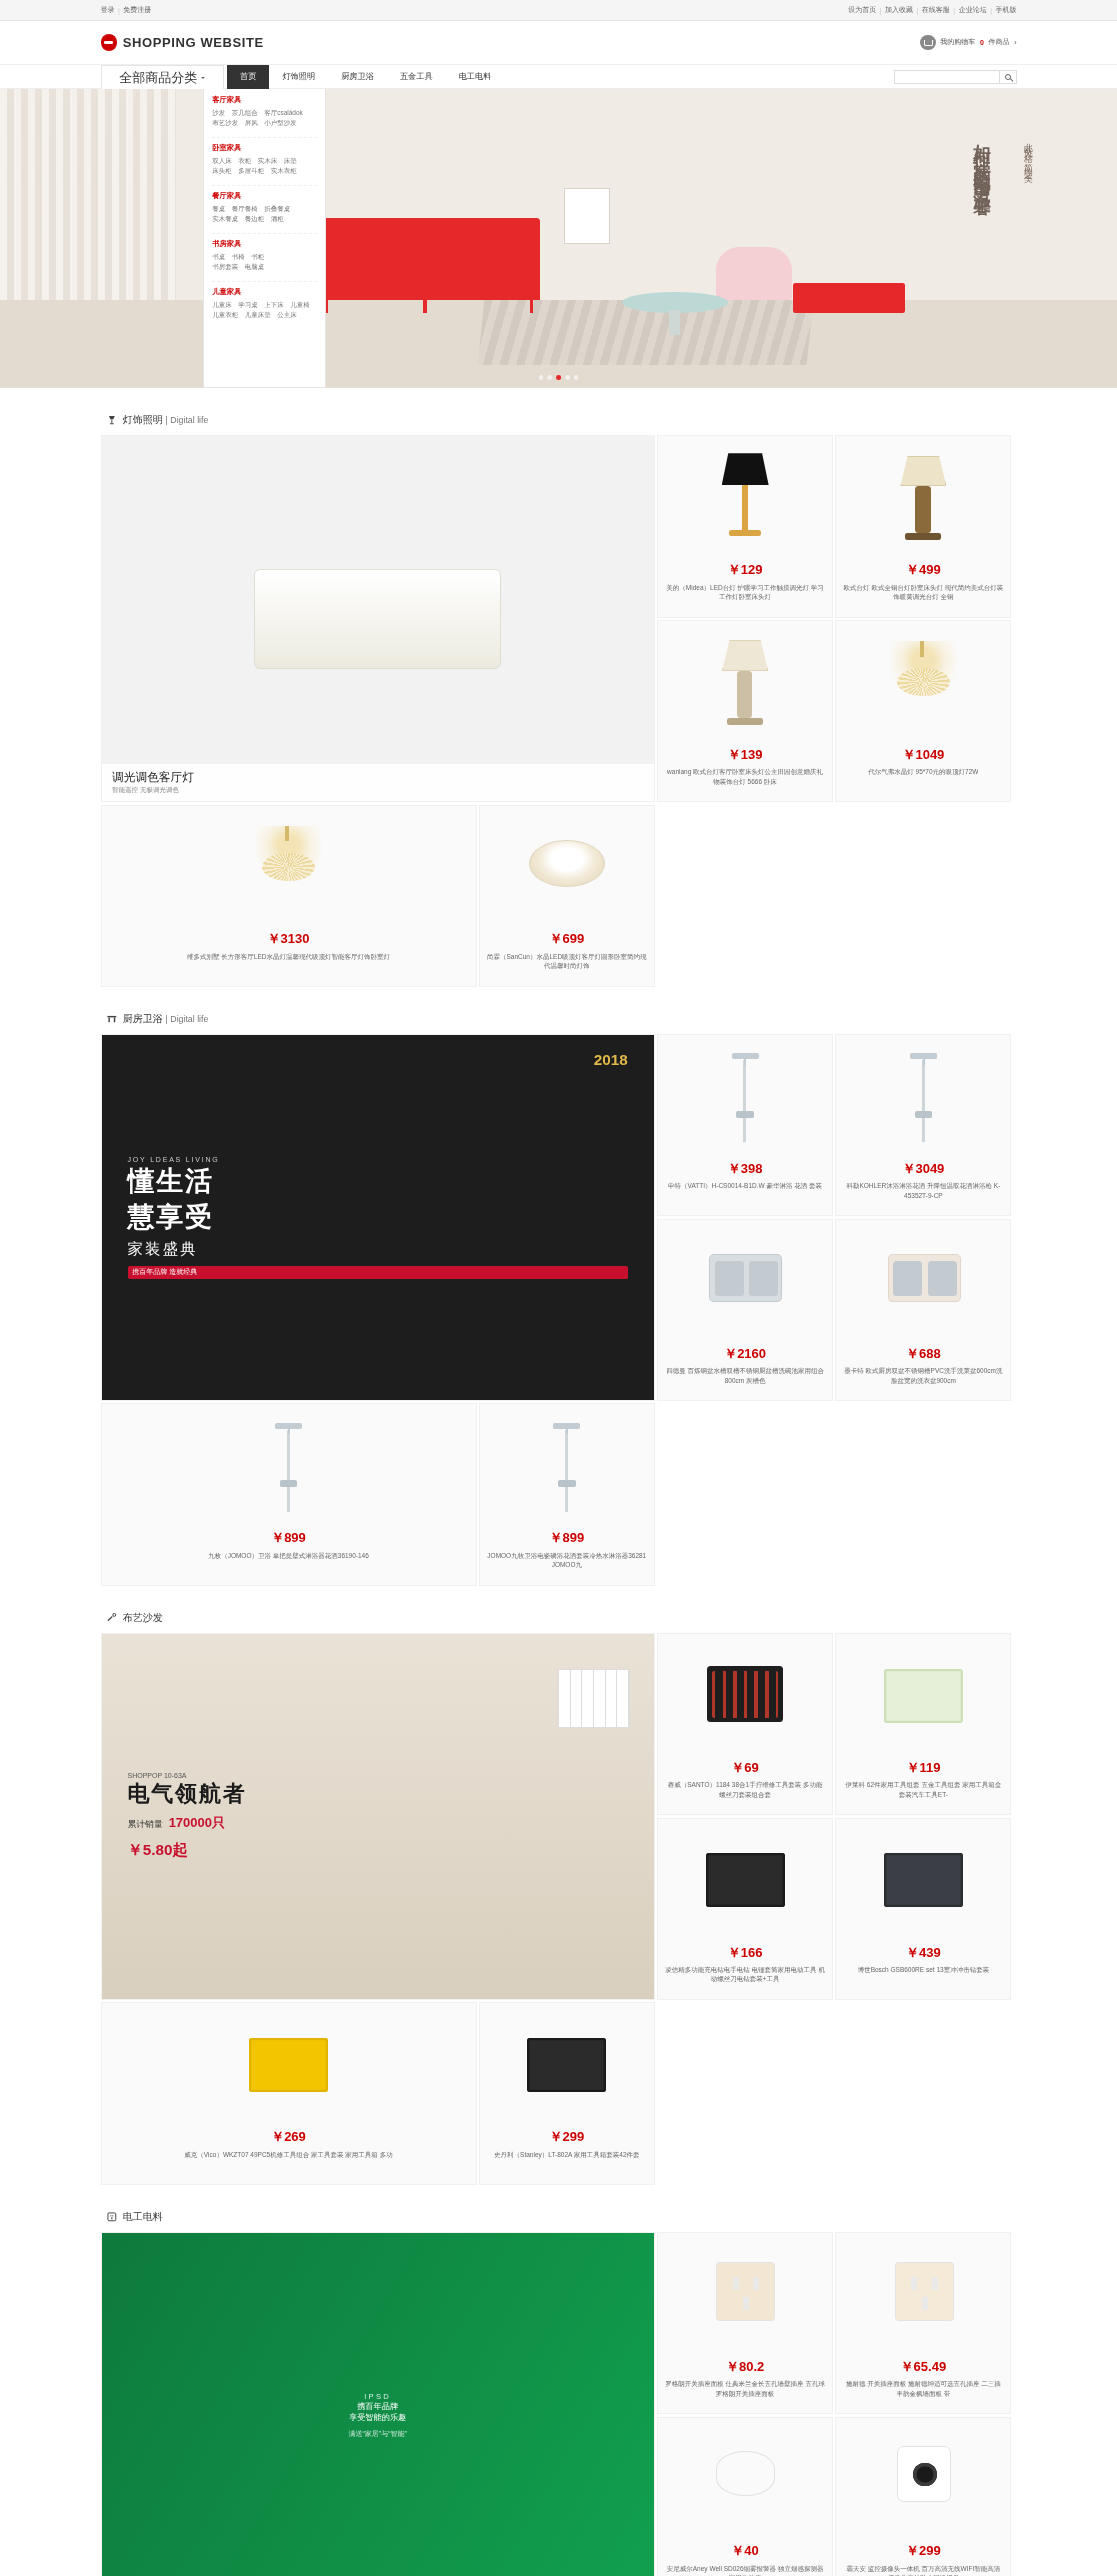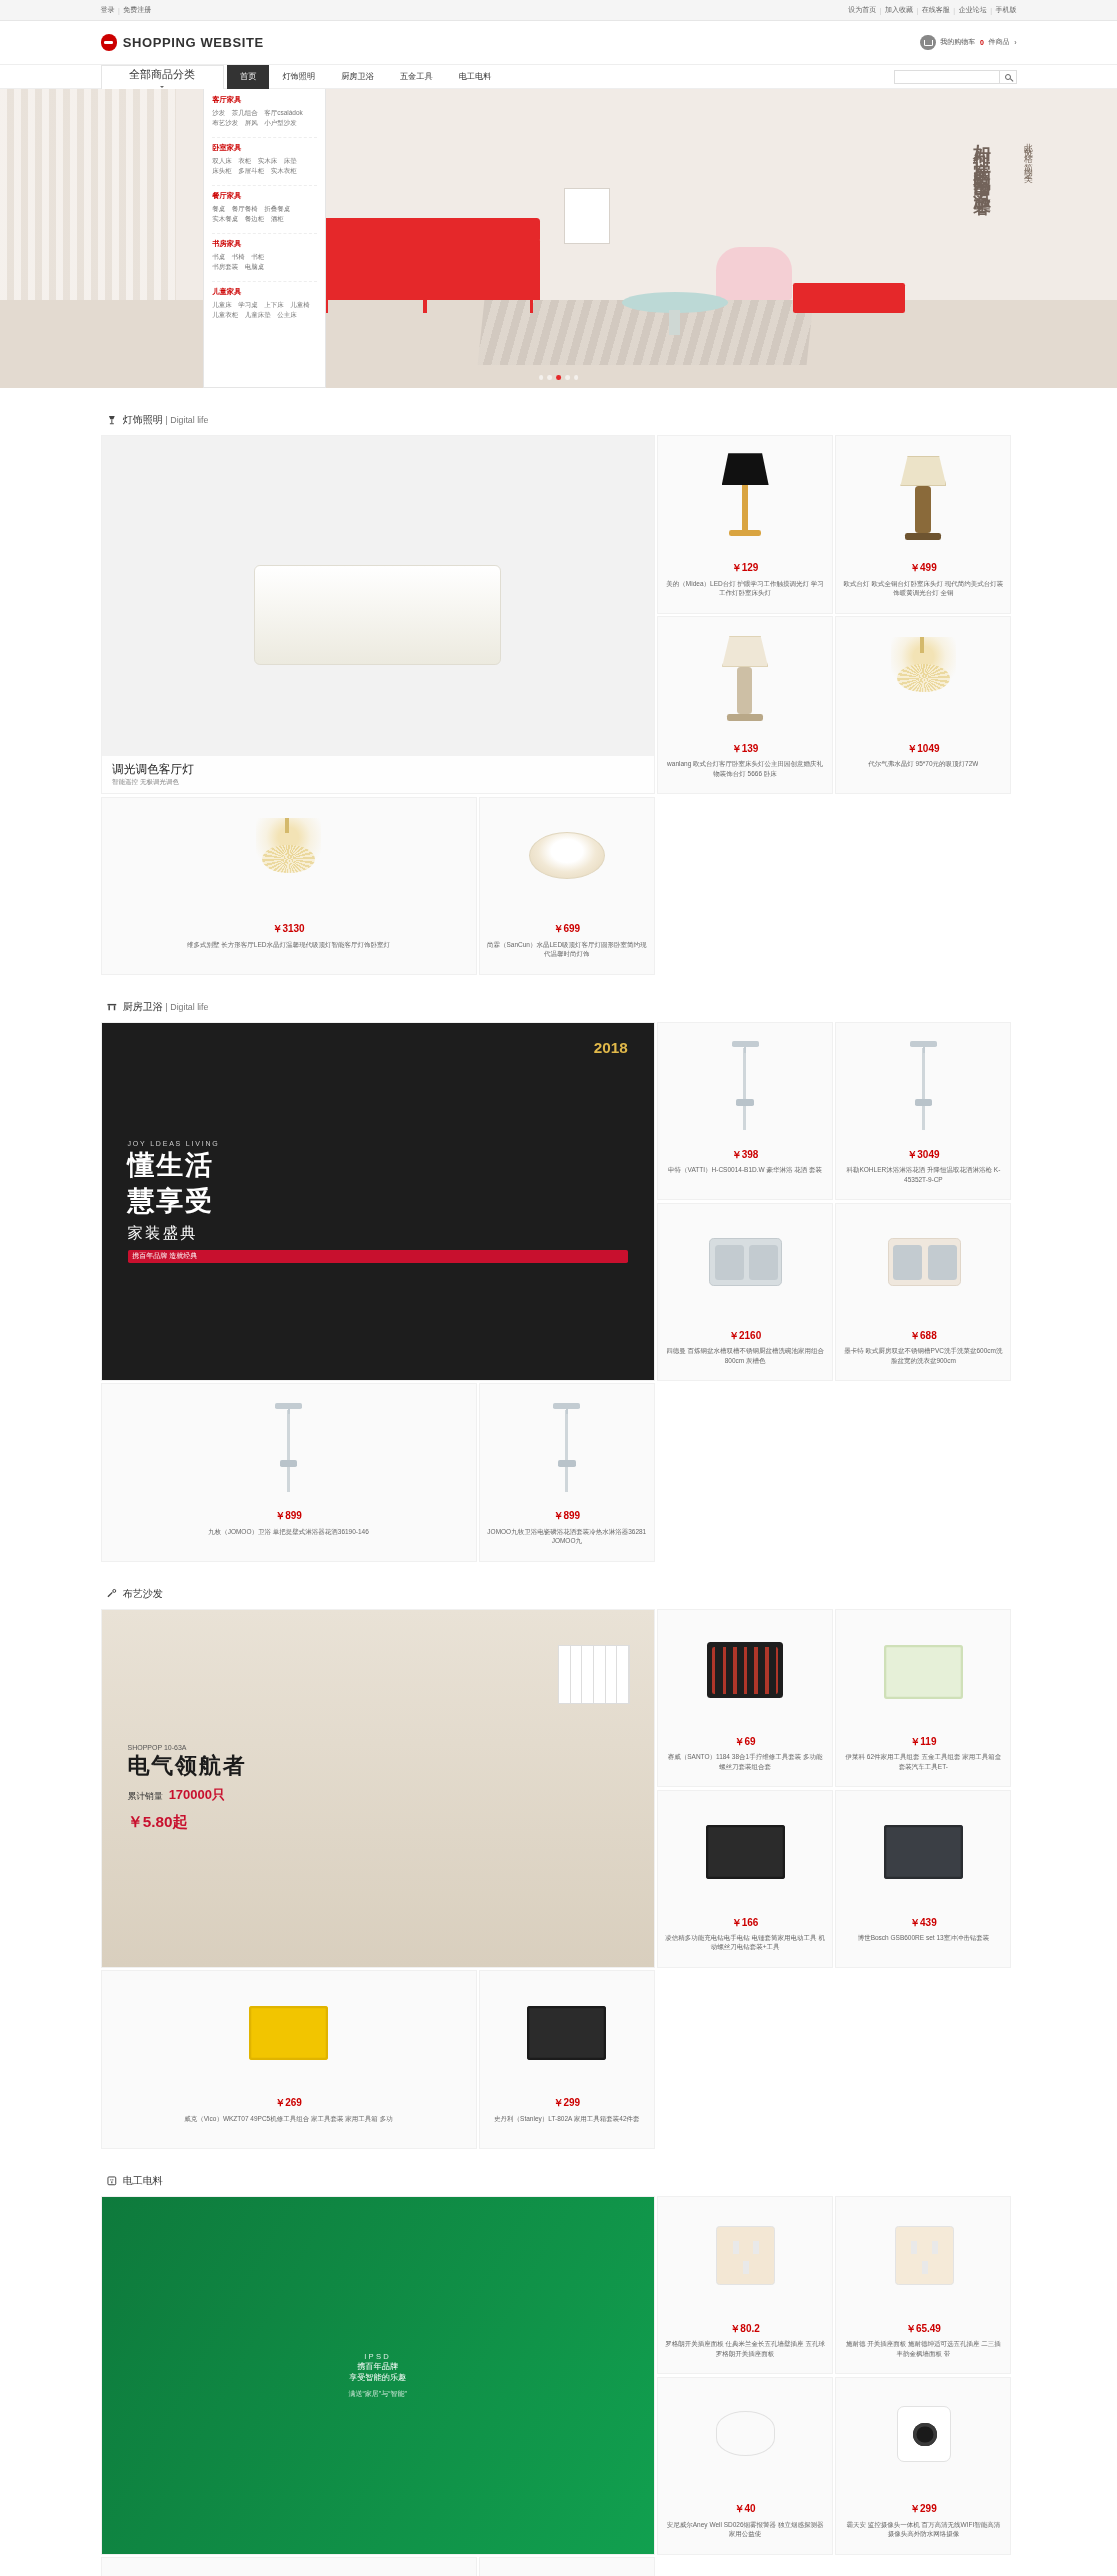--- a/index.html
+++ b/index.html
@@ -33,21 +33,21 @@
   .cart-area { display:flex; align-items:center; gap:4.7px; font-size:7px; color:#555; }
   .cart-badge { width:15.3px; height:15.3px; border-radius:50%; background:#888; display:inline-block; position:relative;}
   .cart-badge:after{content:"";position:absolute;left:4.1px;top:5.3px;width:7px;height:4.7px;border:1.2px solid #fff;border-top:none;border-radius:0 0 1.8px 1.8px;}
   .cart-count { color:#c00; font-weight:bold; }
 
   
   .nav { border-top:0.6px solid #eee; border-bottom:0.6px solid #eee; height:25px; background:#fff; }
   .nav .inner { width:916px; margin:0 auto; height:24px; display:flex; align-items:center; }
   .cat-btn {
     width:123px; height:24px; background:#fff; border:0.6px solid #e5e5e5; border-bottom:none;
-    display:flex; align-items:center; justify-content:center; gap:3.5px; font-size:11px; color:#333;flex-direction:column;
+    display:flex; align-items:center; justify-content:center; gap:3.5px; font-size:13px; color:#333;
   }
   .caret-down { width:0;height:0;border-left:2.3px solid transparent;border-right:2.3px solid transparent;border-top:2.9px solid #666; }
   .nav-items { display:flex; align-items:center; height:24px; margin-left:3.5px; }
   .nav-item { padding:0 13px; height:24px; line-height:24px; font-size:8.2px; color:#333; cursor:pointer; }
   .nav-item.active { background:#333; color:#fff; }
   .search-wrap { margin-left:auto; display:flex; align-items:center; }
   .search-box { width:106px; height:14px; border:0.6px solid #ddd; background:#fff; }
   .search-box input { width:100%; height:100%; border:none; outline:none; font-size:7px; padding:0 3.5px; color:#333; }
   .search-btn { width:16.4px;height:14px; display:flex;align-items:center;justify-content:center; background:#fff; border:0.6px solid #ddd; border-left:none;}
   .mag { width:6.5px;height:6.5px;border:1.2px solid #666;border-radius:50%;position:relative;display:inline-block;}
@@ -93,21 +93,21 @@
   .sec-head { display:flex; align-items:center; gap:4.7px; padding-left:5.9px; margin-bottom:8.2px; }
   .sec-ico { width:11.7px; height:11.7px; display:inline-block; }
   .sec-title { font-size:10px; color:#333; }
   .sec-title .en { color:#777; font-size:8.8px; }
 
   .grid { display:grid; grid-template-columns: 376px 176px 176px 176px; grid-auto-rows:auto; gap:2.3px; }
   .cell { background:#fafafa; border:0.6px solid #f0f0f0; position:relative; }
   .banner { grid-column: span 2; grid-row: span 2; background:#ececec; position:relative; overflow:hidden;}
   .prod { background:#fafafa; display:flex; flex-direction:column; align-items:center; padding:8.2px 7px 7px; }
   .prod .thumb { width:100%; height:112px; display:flex; align-items:center; justify-content:center; }
-  .prod .price { color:#c00; font-size:10px; margin:4.7px 0 3.5px; font-weight:bold; }
+  .prod .price { color:#c00; font-size:13px; margin:4.7px 0 3.5px; font-weight:bold; }
   .prod .desc { font-size:6.5px; color:#666; line-height:9.4px; text-align:center; height:27px; overflow:hidden;}
 
   
   .art { position:relative; width:88px; height:106px; }
   .lamp-shade{position:absolute;left:20.6px;top:5.9px;width:47px;height:32px;background:#111;clip-path:polygon(14% 0,86% 0,100% 100%,0 100%);}
   .lamp-stand{position:absolute;left:41px;top:38px;width:5.9px;height:47px;background:#d9a441;}
   .lamp-base{position:absolute;left:28px;top:83px;width:32px;height:5.9px;background:#d9a441;border-radius:2.3px;}
   .lamp2-shade{position:absolute;left:21px;top:8.2px;width:46px;height:30.5px;background:#ece3c8;border:0.6px solid #d8cba8;clip-path:polygon(16% 0,84% 0,100% 100%,0 100%);}
   .lamp2-body{position:absolute;left:36px;top:39px;width:15.3px;height:47px;background:#8a6a3a;border-radius:3.5px;}
   .lamp2-base{position:absolute;left:26px;top:86px;width:36px;height:7px;background:#6e5430;border-radius:2.3px;}

